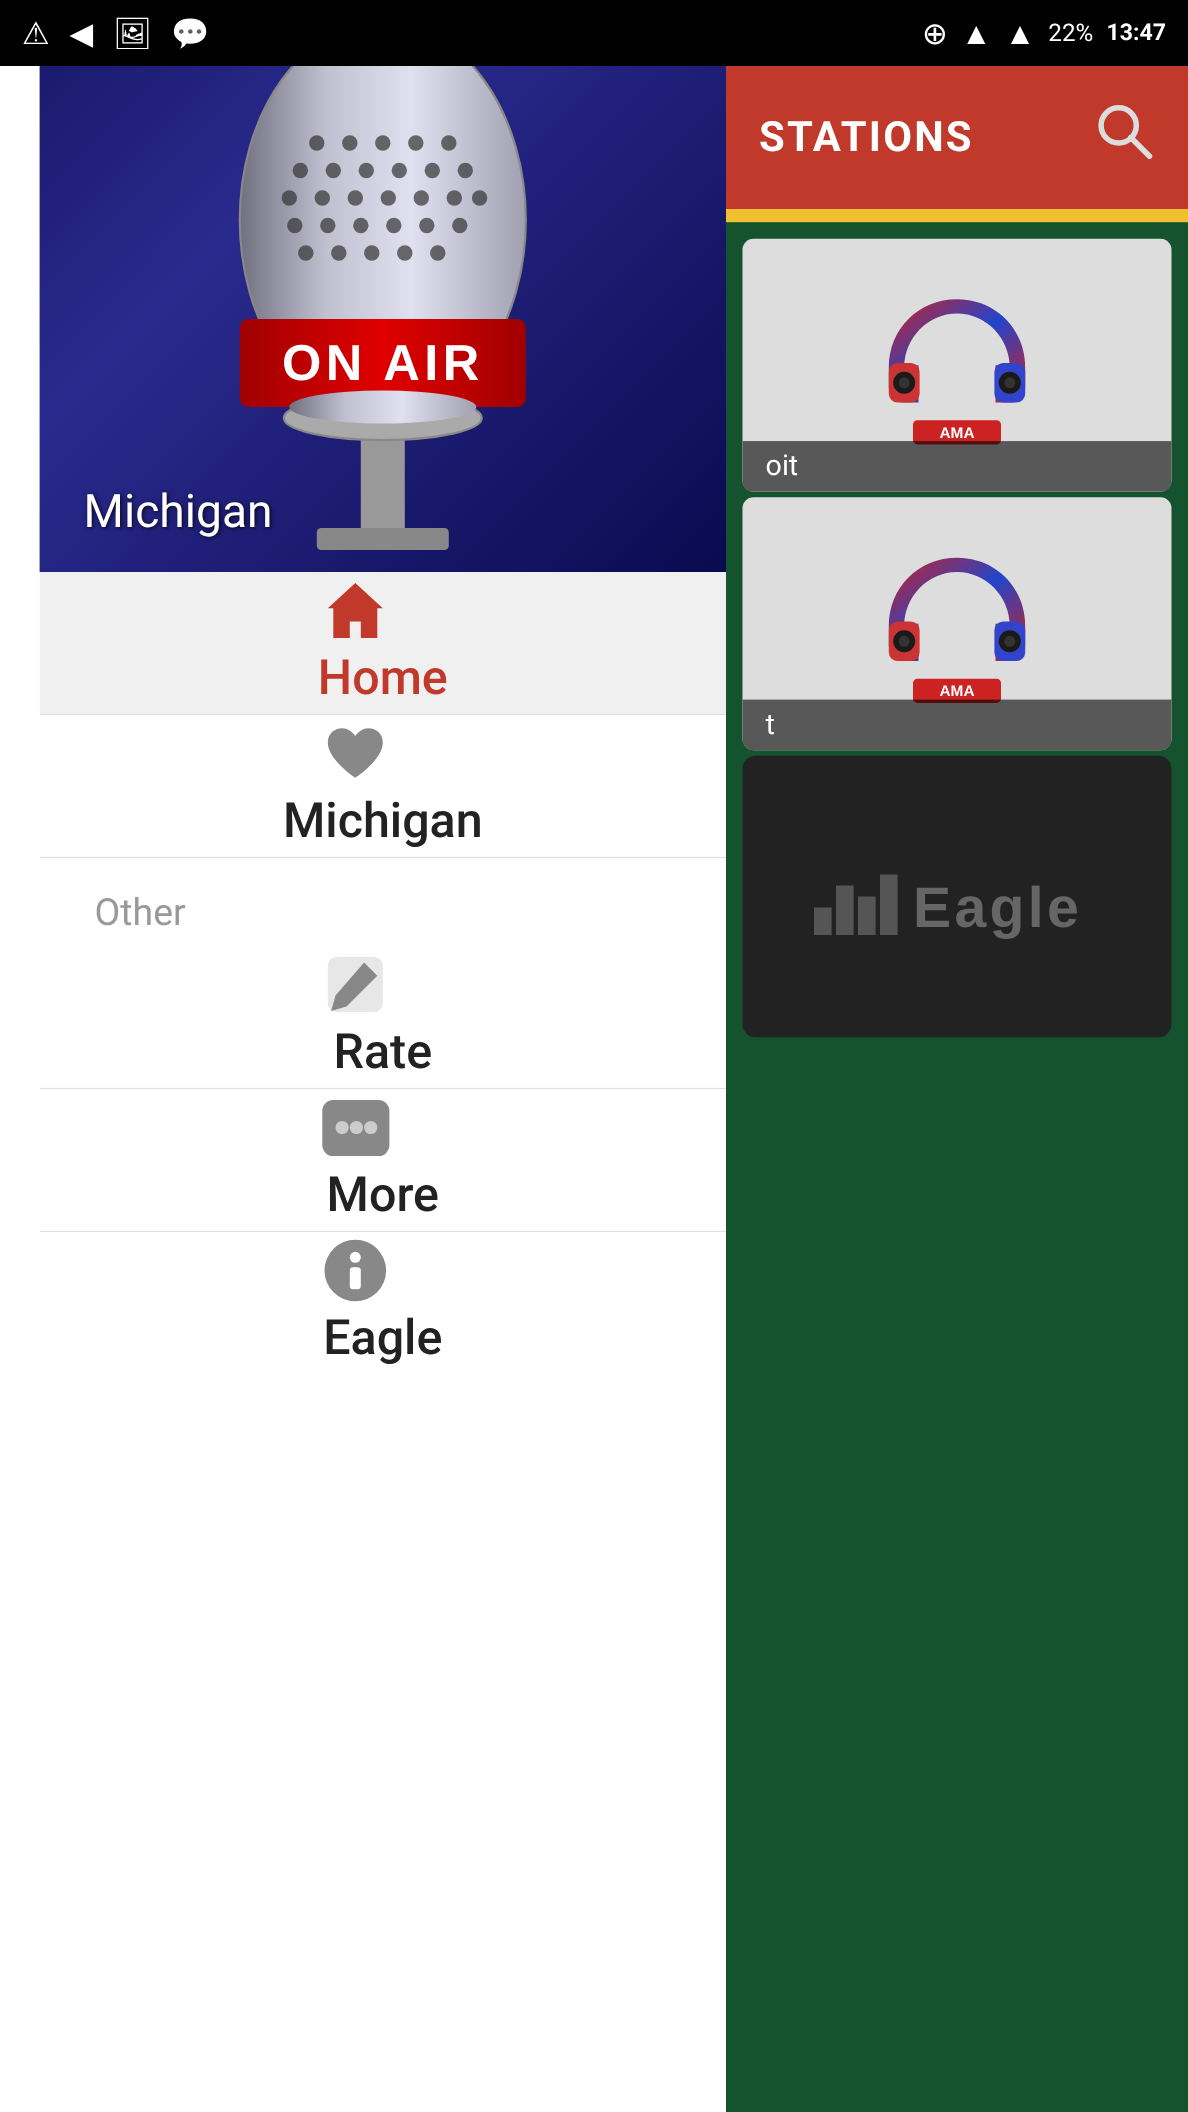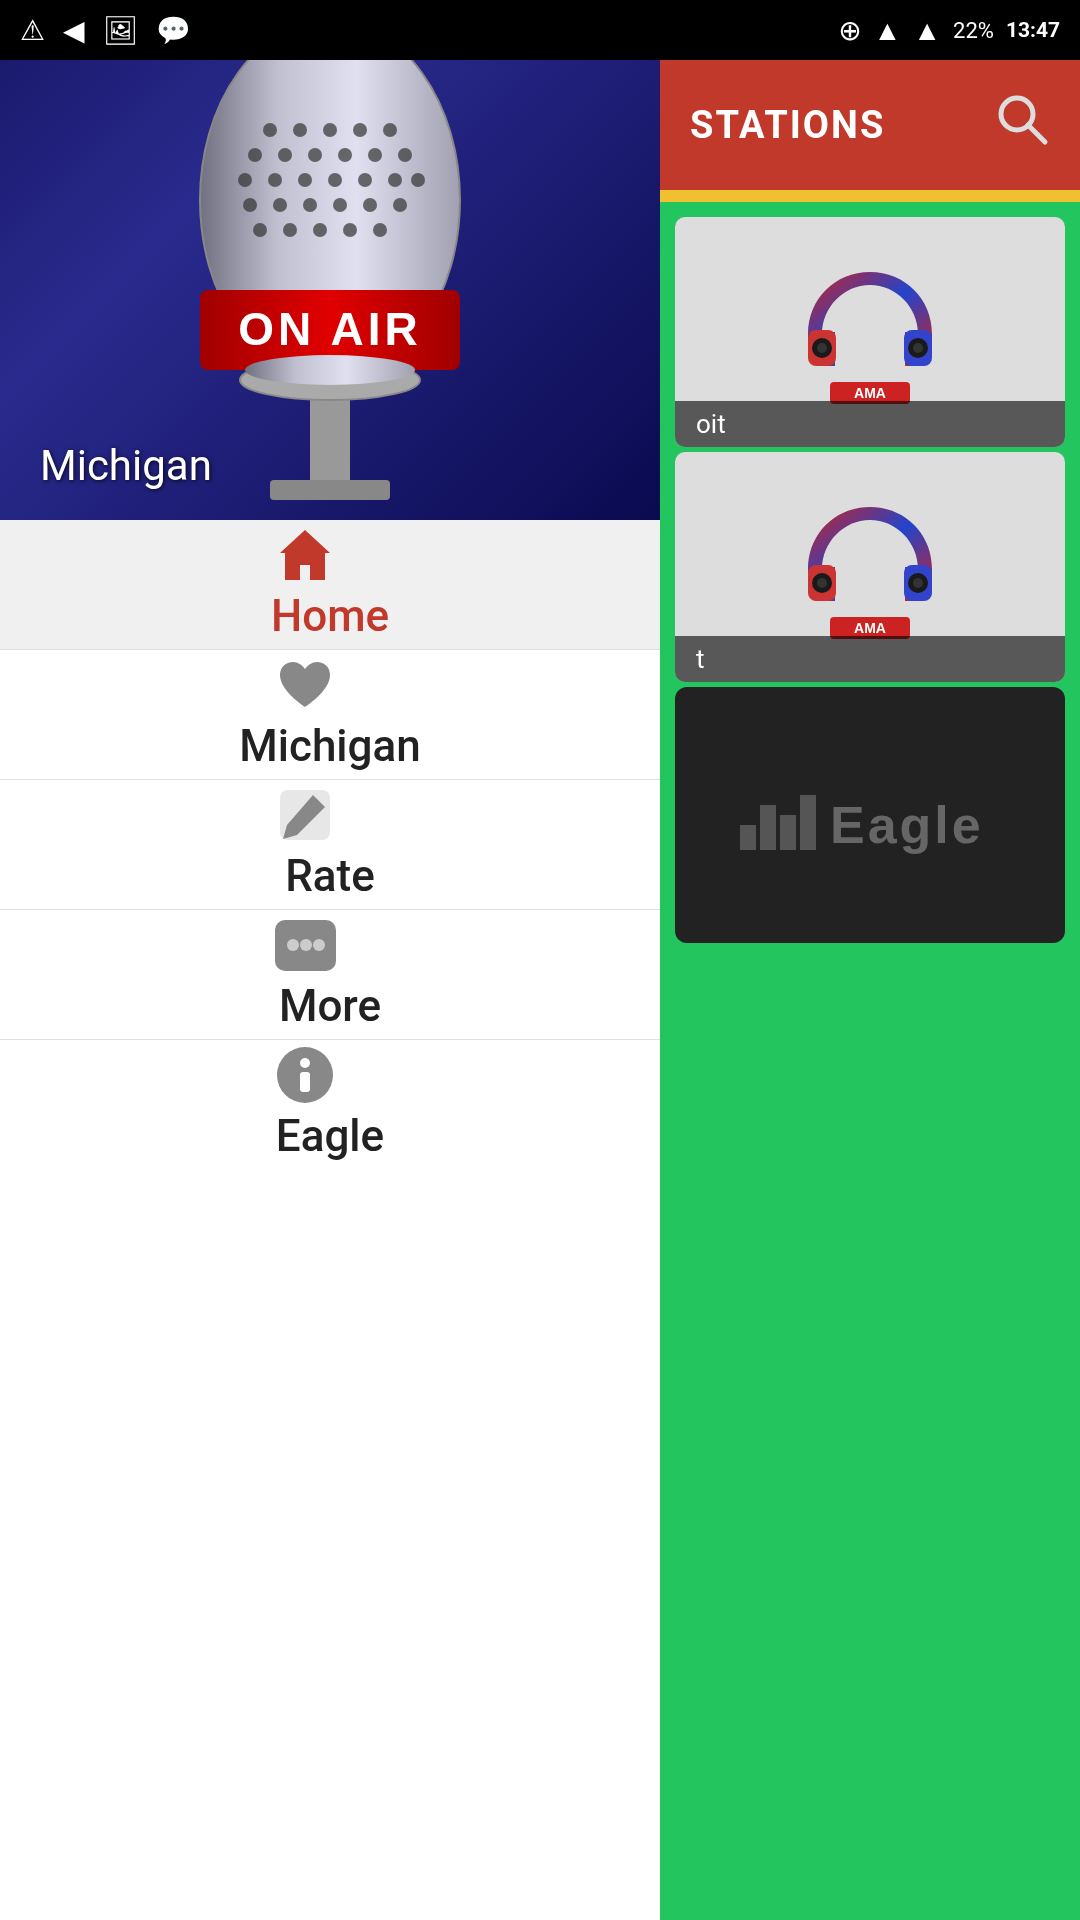--- a/index.html
+++ b/index.html
@@ -64,20 +64,21 @@
 
     
     .drawer {
       width: 660px;
       height: 100%;
       background: #fff;
       z-index: 50;
       display: flex;
       flex-direction: column;
       position: relative;
+      padding-left: 36px;
     }
 
     
     .drawer-header {
       width: 100%;
       height: 460px;
       background: linear-gradient(135deg, #1a1a6e 0%, #2a2a8e 30%, #0a0a50 100%);
       position: relative;
       overflow: hidden;
       flex-shrink: 0;
@@ -140,21 +141,21 @@
     .section-header {
       padding: 30px 50px 10px;
       font-size: 34px;
       color: #999;
       font-weight: 400;
     }
 
     
     .right-panel {
       flex: 1;
-      background: #22c55e;
+      background: #14532d;
       display: flex;
       flex-direction: column;
       overflow: hidden;
     }
 
     .right-header {
       background: #c0392b;
       height: 130px;
       display: flex;
       align-items: center;
@@ -347,20 +348,21 @@
 
       <div class="nav-item">
         <div class="nav-icon">
           <svg width="60" height="60" viewBox="0 0 60 60" xmlns="http://www.w3.org/2000/svg">
             <path class="heart-icon-svg" d="M30 52 C30 52 5 36 5 20 C5 12 11 7 18 7 C23 7 27 10 30 14 C33 10 37 7 42 7 C49 7 55 12 55 20 C55 36 30 52 30 52 Z"></path>
           </svg>
         </div>
         <span class="nav-label">Michigan</span>
       </div>
 
+      <div class="section-header">Other</div>
 
       <div class="nav-item">
         <div class="nav-icon">
           <svg width="60" height="60" viewBox="0 0 60 60" xmlns="http://www.w3.org/2000/svg">
             <rect x="5" y="5" width="50" height="50" rx="8" fill="#888" opacity="0.2"></rect>
             <path class="pencil-icon-svg" d="M38 10 L50 22 L22 50 L8 54 L12 40 Z M42 14 L46 18 L44 20 L40 16 Z" fill="#777"></path>
           </svg>
         </div>
         <span class="nav-label">Rate</span>
       </div>

